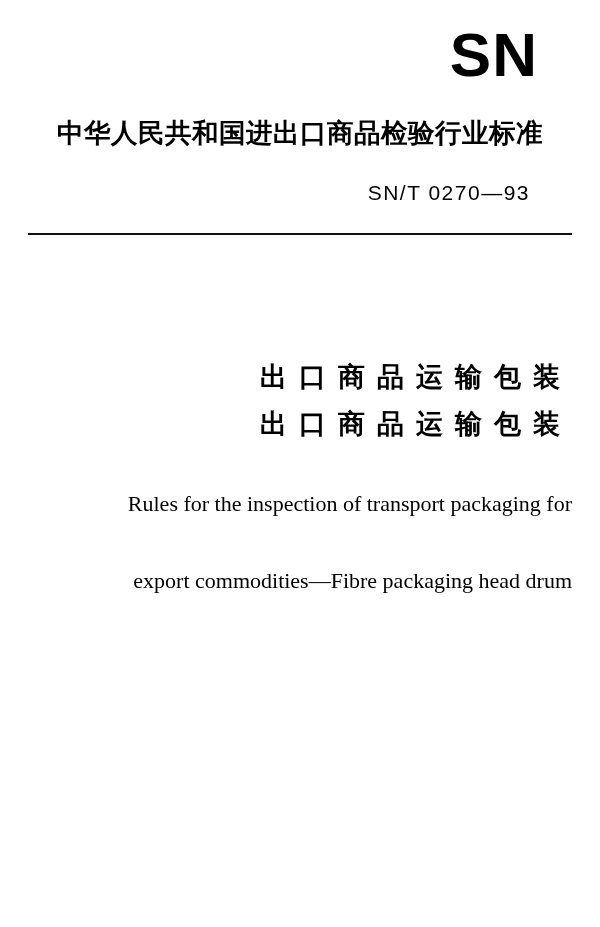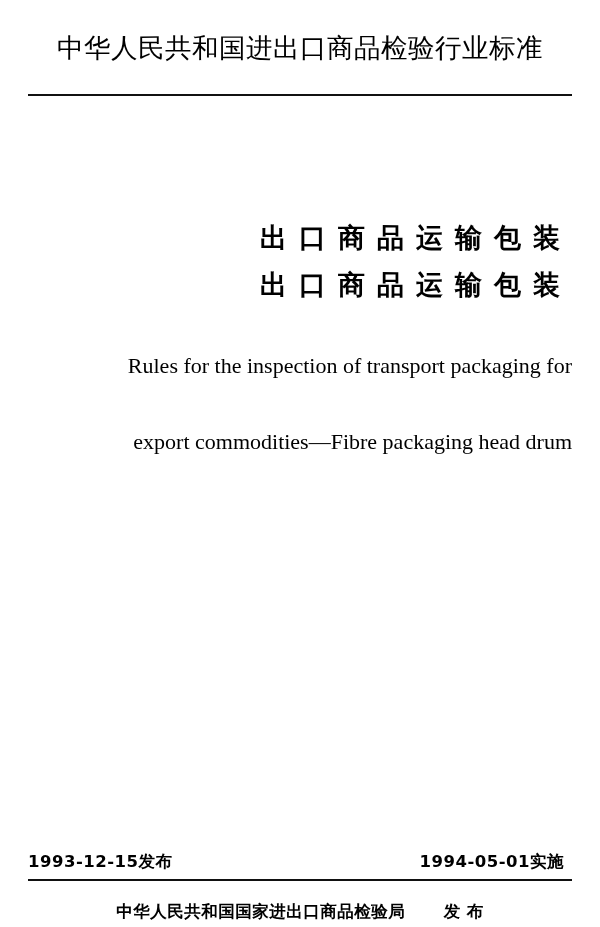--- a/index.html
+++ b/index.html
@@ -32,21 +32,21 @@
     letter-spacing: 1px;
     line-height: 0.95;
     color: #000;
     padding-right: 34px;
   }
   .org-line {
     margin-top: 30px;
     text-align: center;
     font-family: "DejaVu Sans", sans-serif;
     font-size: 26.5px;
-    font-weight: normal;
+    font-weight: bold;
     letter-spacing: 0.5px;
     color: #000;
     white-space: nowrap;
   }
   .std-number {
     margin-top: 30px;
     text-align: right;
     padding-right: 42px;
     font-family: "Liberation Sans", sans-serif;
     font-size: 21px;
@@ -121,39 +121,29 @@
   .publisher .gap {
     display: inline-block;
     width: 26px;
   }
 </style>
 </head>
 <body>
 
 <div class="page">
 
+  <div class="logo">SN</div>
 
   <div class="org-line">中华人民共和国进出口商品检验行业标准</div>
 
+  <div class="std-number">SN/T 0270—93</div>
 
   <hr class="rule-top">
 
   <div class="title-zone">
     <div class="title-cn">出口商品运输包装</div>
     <div class="title-cn">出口商品运输包装</div>
     <div class="title-en">Rules for the inspection of transport packaging for</div>
     <div class="title-en">export commodities—Fibre packaging head drum</div>
   </div>
 
-  <div class="footer">
-    <div class="dates">
-      <span class="date-issue">1993-12-15发布</span>
-      <span class="date-effective">1994-05-01实施</span>
-    </div>
-    <hr class="rule-bottom">
-    <div class="publisher">
-      <span>中华人民共和国国家进出口商品检验局</span>
-      <span class="gap"></span>
-      <span>发 布</span>
-    </div>
-  </div>
 
 </div>
 
 </body></html>

